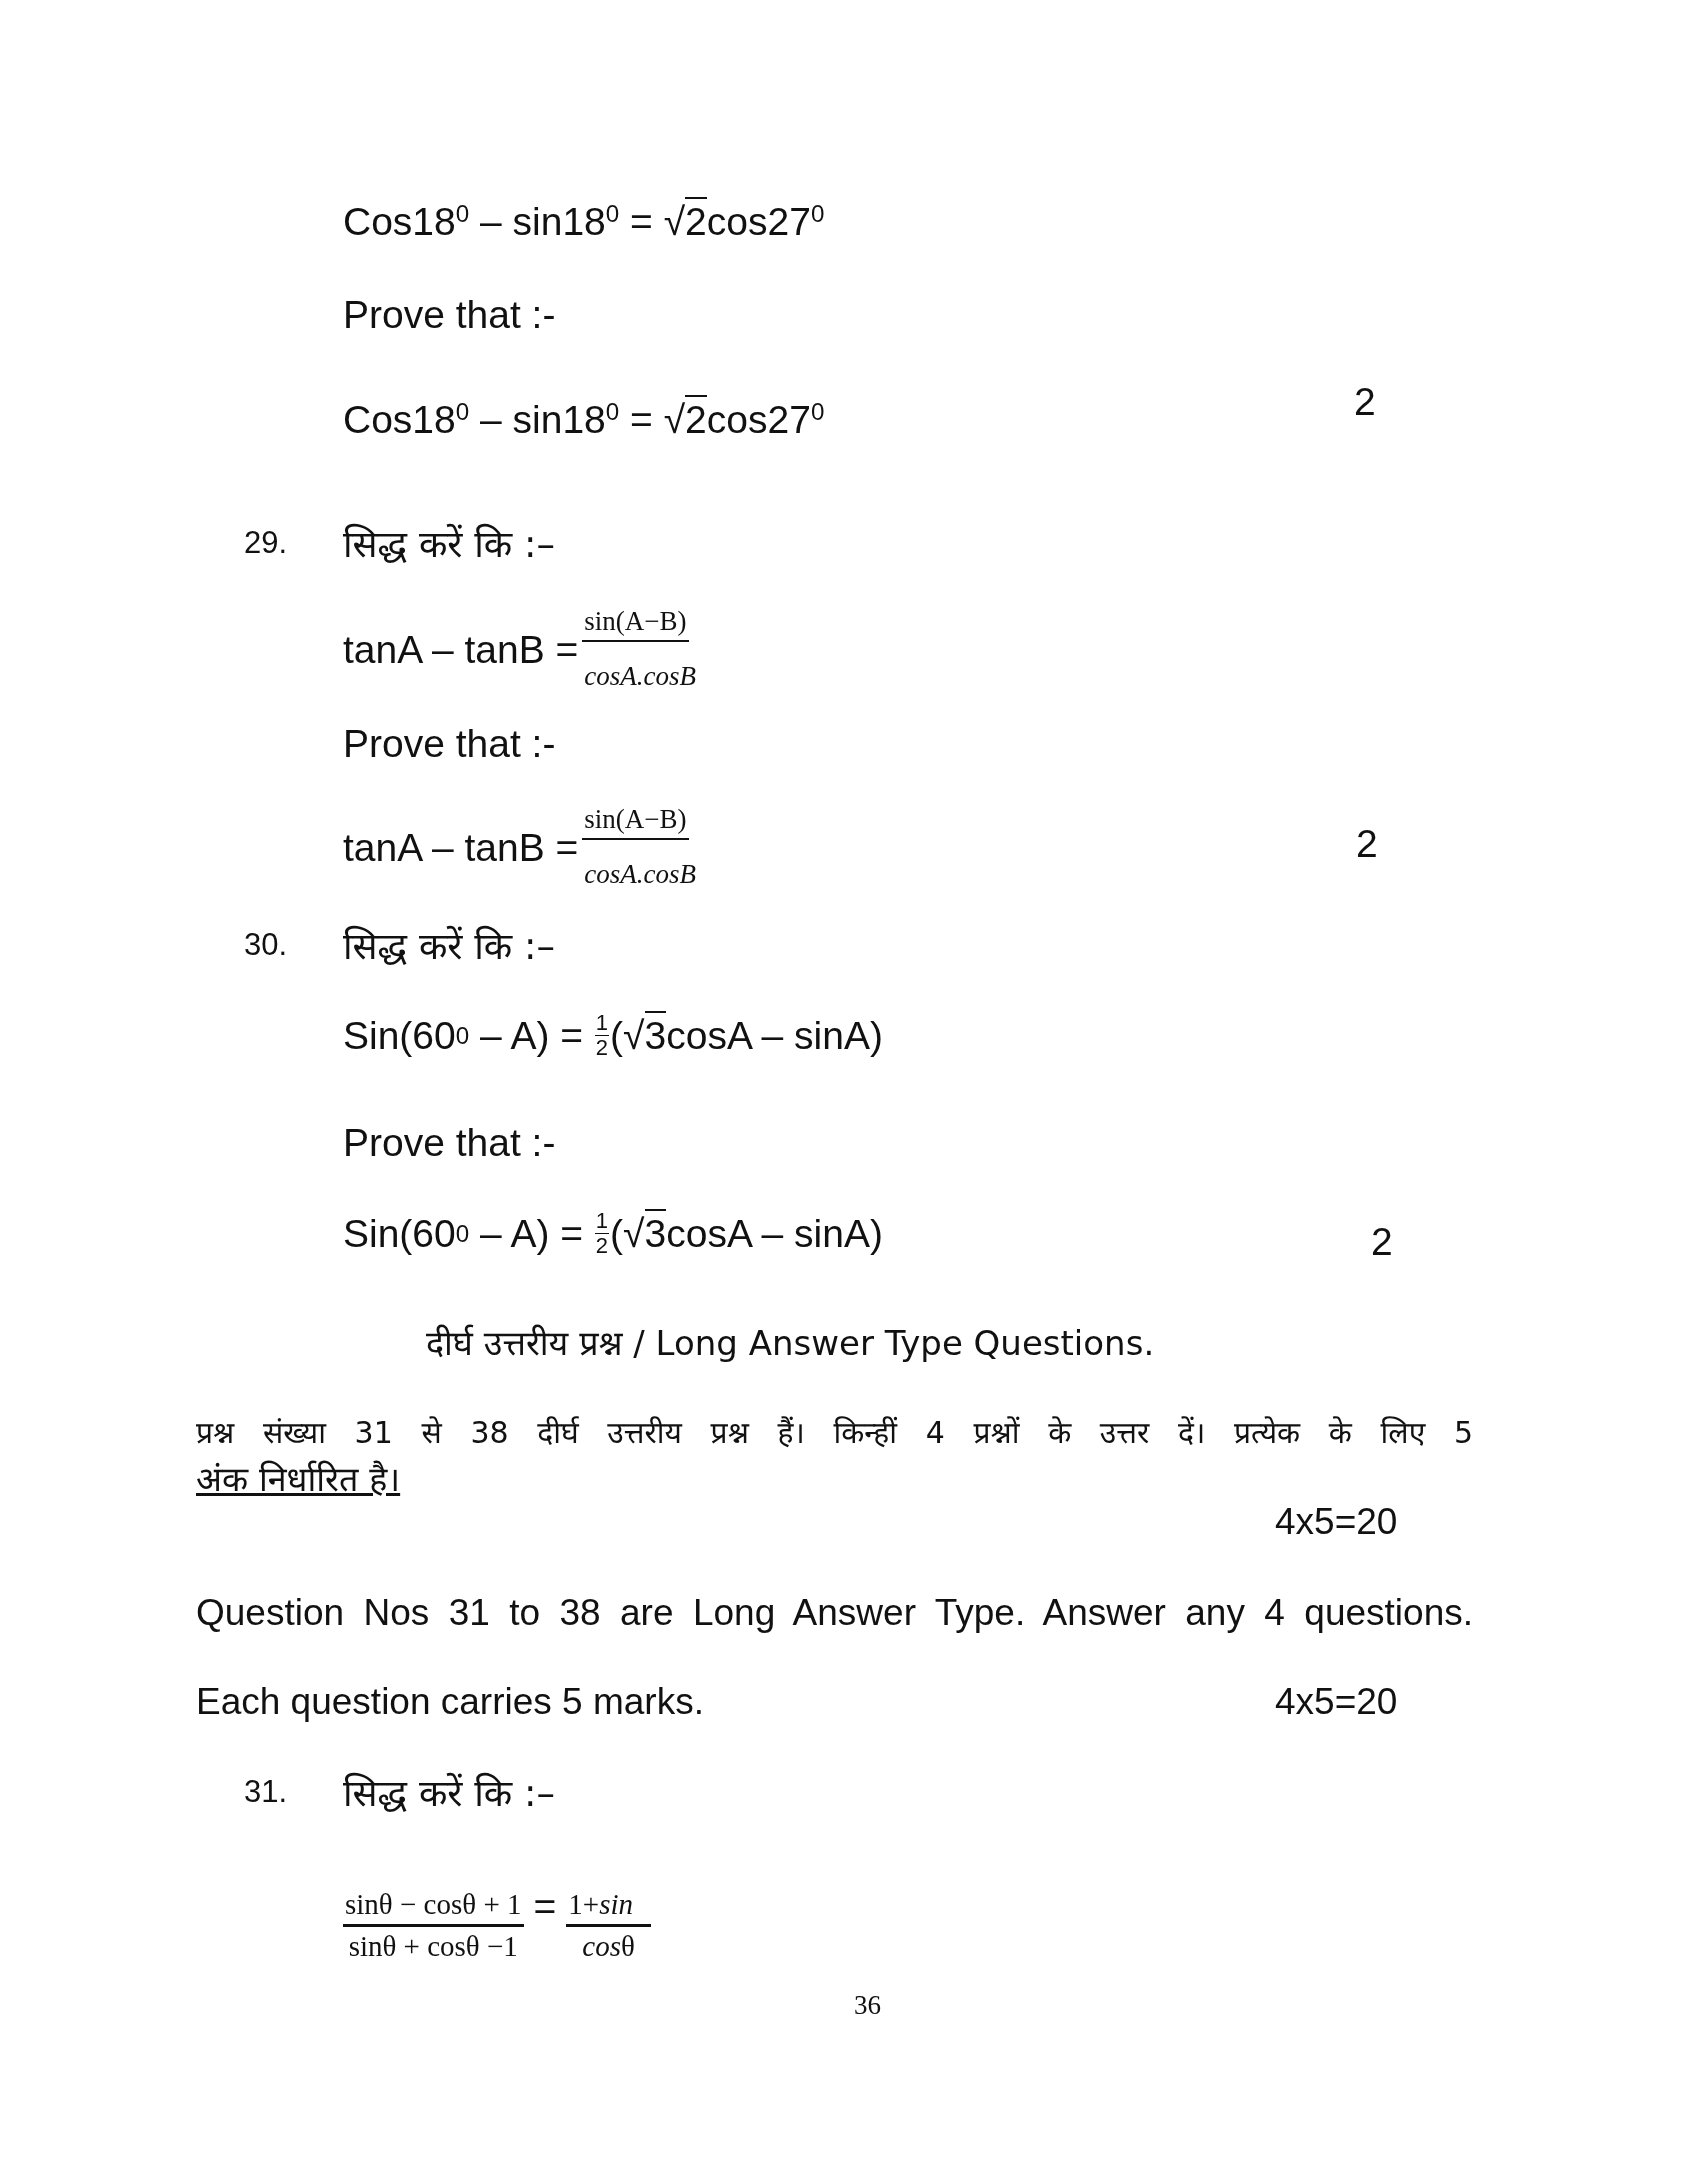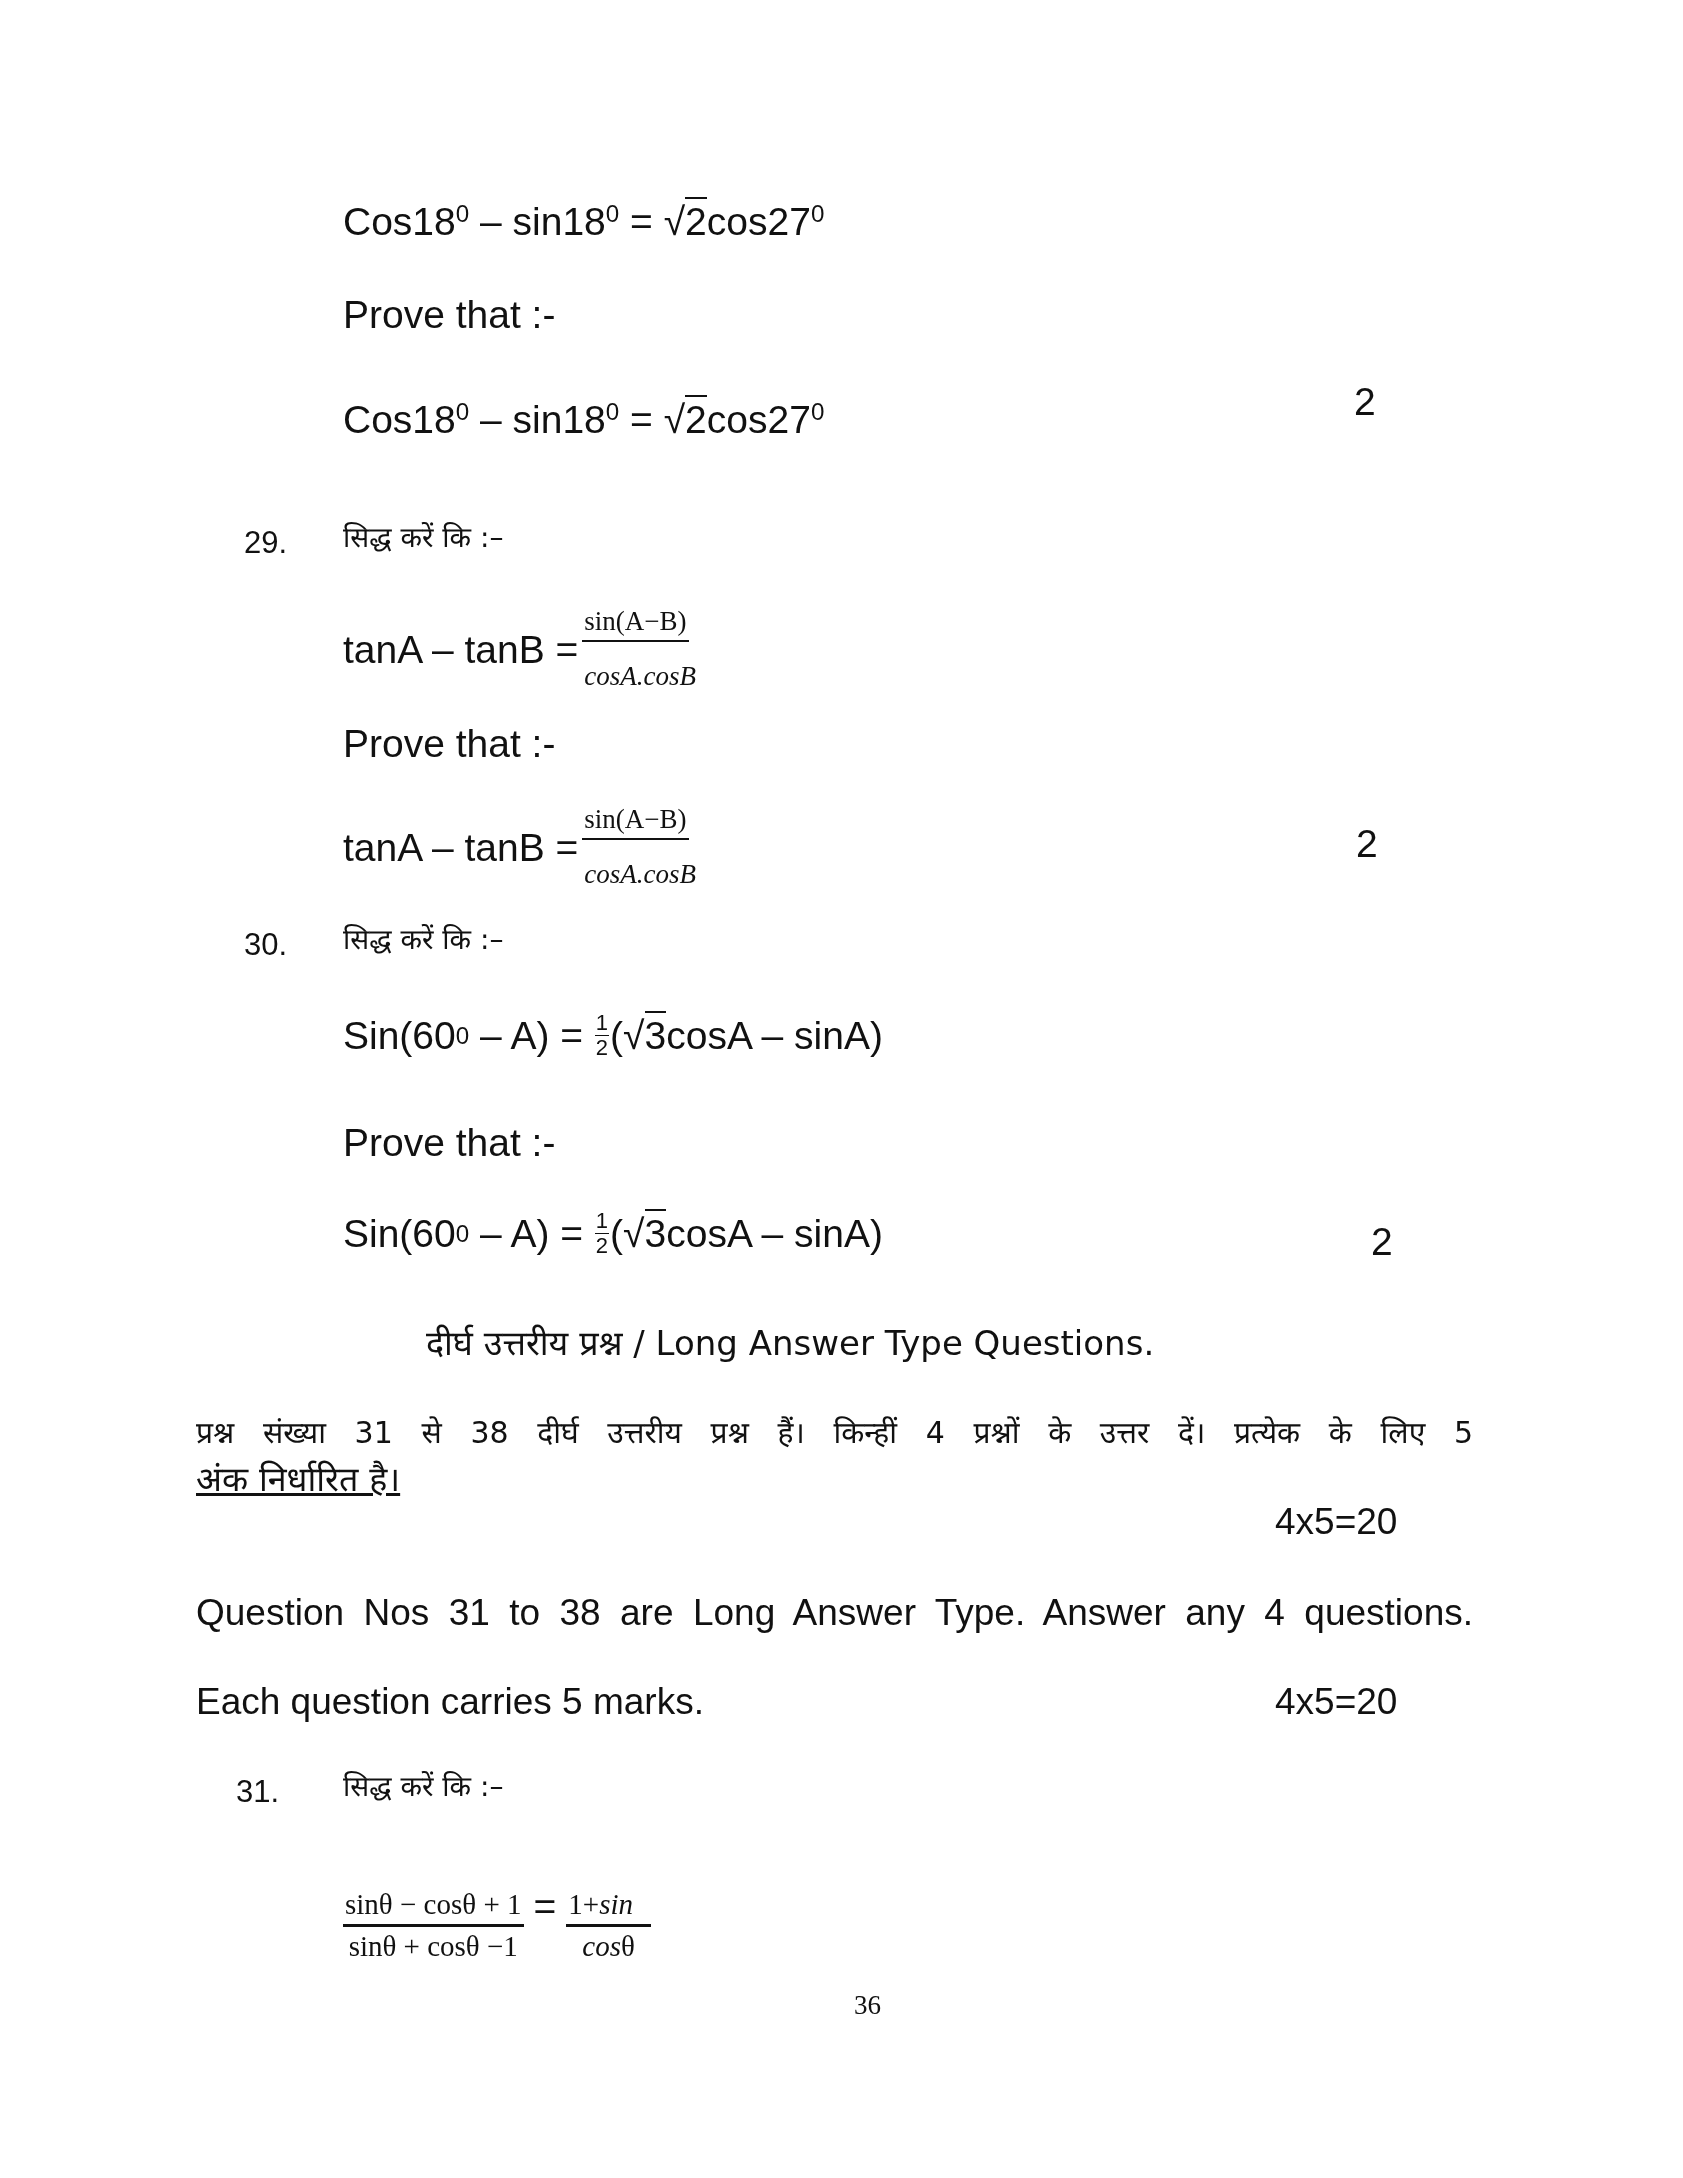--- a/index.html
+++ b/index.html
@@ -1,21 +1,21 @@
 <!DOCTYPE html>
 <html><head>
 <meta charset="utf-8">
 <style>
   html, body { margin:0; padding:0; background:#ffffff; }
   body { width:1683px; height:2178px; position:relative; overflow:hidden;
          font-family:"Liberation Sans", sans-serif; color:#111; }
   .abs { position:absolute; white-space:nowrap; }
   .txt { font-size:39px; line-height:1; }
   .qnum { font-size:31px; }
-  .hindi { font-family:"DejaVu Sans", sans-serif; font-size:28px; }
+  .hindi { font-family:"DejaVu Sans", sans-serif; font-size:37px; }
   .marks { font-size:39px; }
   sup { font-size:0.62em; vertical-align:0.55em; line-height:0; }
   .sqrt { display:inline-block; position:relative; }
   .sqrt .rad { font-size:1em; }
   .sqrt .under { border-top:2px solid #111; padding-top:1px; }
   .frac { display:inline-flex; flex-direction:column; align-items:flex-start; vertical-align:middle; margin:0 4px; }
   .frac .num, .frac .den { font-family:"Liberation Serif", serif; font-size:27px; line-height:1.15; padding:0 2px; }
   .frac .num { border-bottom:2px solid #111; padding-bottom:3px; }
   .frac .den { padding-top:19px; font-style:italic; }
   .half { display:inline-flex; flex-direction:column; align-items:center; vertical-align:middle; font-size:22px; line-height:1; margin:0 1px; }
@@ -102,21 +102,21 @@
 <div class="abs hindi" style="left:196px; top:1411px; font-size:30px; width:1277px; text-align:justify; text-align-last:justify; white-space:normal;">प्रश्न संख्या 31 से 38 दीर्घ उत्तरीय प्रश्न हैं। किन्हीं 4 प्रश्नों के उत्तर दें। प्रत्येक के लिए 5</div>
 
 <div class="abs hindi" style="left:196px; top:1455px; font-size:34px;text-decoration:underline;">अंक निर्धारित है।</div>
 <div class="abs txt" style="left:1275px; top:1503px; font-size:37px;">4x5=20</div>
 
 <div class="abs txt" style="left:196px; top:1594px; font-size:37px; width:1277px; text-align:justify; text-align-last:justify; white-space:normal;">Question Nos 31 to 38 are Long Answer Type. Answer any 4 questions.</div>
 
 <div class="abs txt" style="left:196px; top:1683px; font-size:37px;">Each question carries 5 marks.</div>
 <div class="abs txt" style="left:1275px; top:1683px; font-size:37px;">4x5=20</div>
 
-<div class="abs qnum" style="left:236px; top:1774px;">31.</div>
+<div class="abs qnum" style="left:244px; top:1774px;">31.</div>
 <div class="abs hindi" style="left:343px; top:1766px;">सिद्ध करें कि :–</div>
 
 <div class="abs" style="left:343px; top:1851px; display:flex; align-items:center;">
   <span class="bigfrac">
     <span class="num">sinθ − cosθ + 1</span>
     <span class="den">sinθ + cosθ −1</span>
   </span>
   <span class="eq">=</span>
   <span class="bigfrac">
     <span class="num" style="padding-right:18px;"><span>1+</span><span class="ital">sin</span></span>

